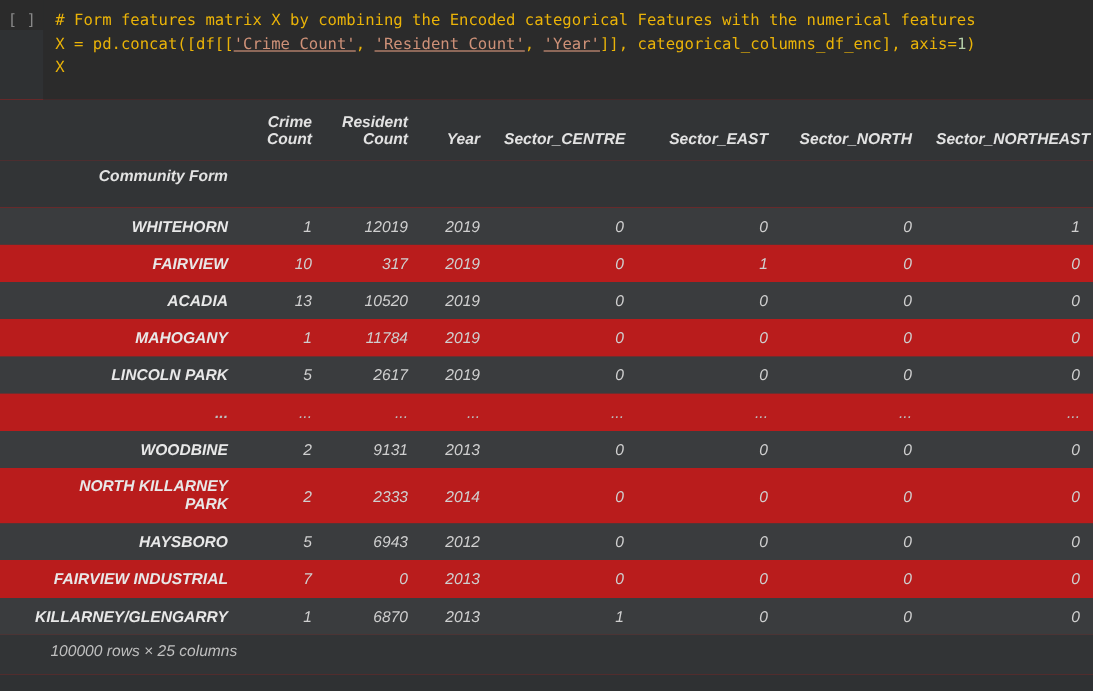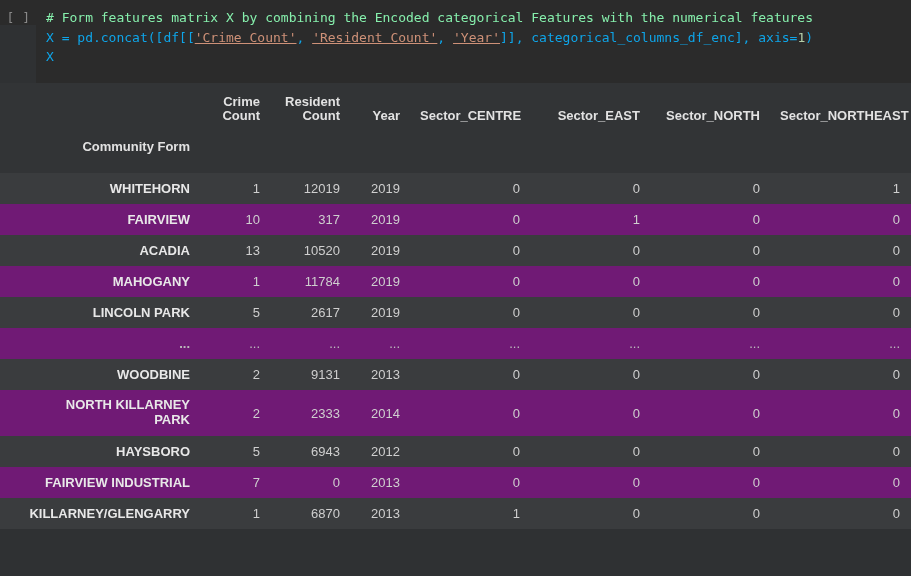--- a/index.html
+++ b/index.html
@@ -29,28 +29,29 @@
   }
   .code-area {
     flex: 1;
     font-family: Menlo, Consolas, monospace;
     font-size: 13px;
     line-height: 1.5;
     padding: 8px 10px 16px 10px;
     background: #2b2b2b;
     white-space: pre;
   }
-  .tok-comment { color: #86efac; }
-  .tok-var { color: #0ea5e9; }
+  .tok-comment { color: #eab308; }
+  .tok-var { color: #eab308; }
   .tok-string { color: #ce9178; text-decoration: underline; }
   .tok-num { color: #b5cea8; }
 
   .output {
-    background: #701a75;
+    background: #b91c1c;
     padding: 0;
+    font-style: italic;
   }
   table.df {
     border-collapse: collapse;
     width: 100%;
     table-layout: fixed;
     color: #cfcfcf;
     font-size: 13px;
   }
   table.df th, table.df td {
     padding: 8px 10px;
@@ -270,13 +271,14 @@
           <td>6870</td>
           <td>2013</td>
           <td>1</td>
           <td>0</td>
           <td>0</td>
           <td>0</td>
           <td></td>
         </tr>
       </tbody>
   </table>
+  <div class="dims">100000 rows × 25 columns</div>
 </div>
 
 </body></html>

